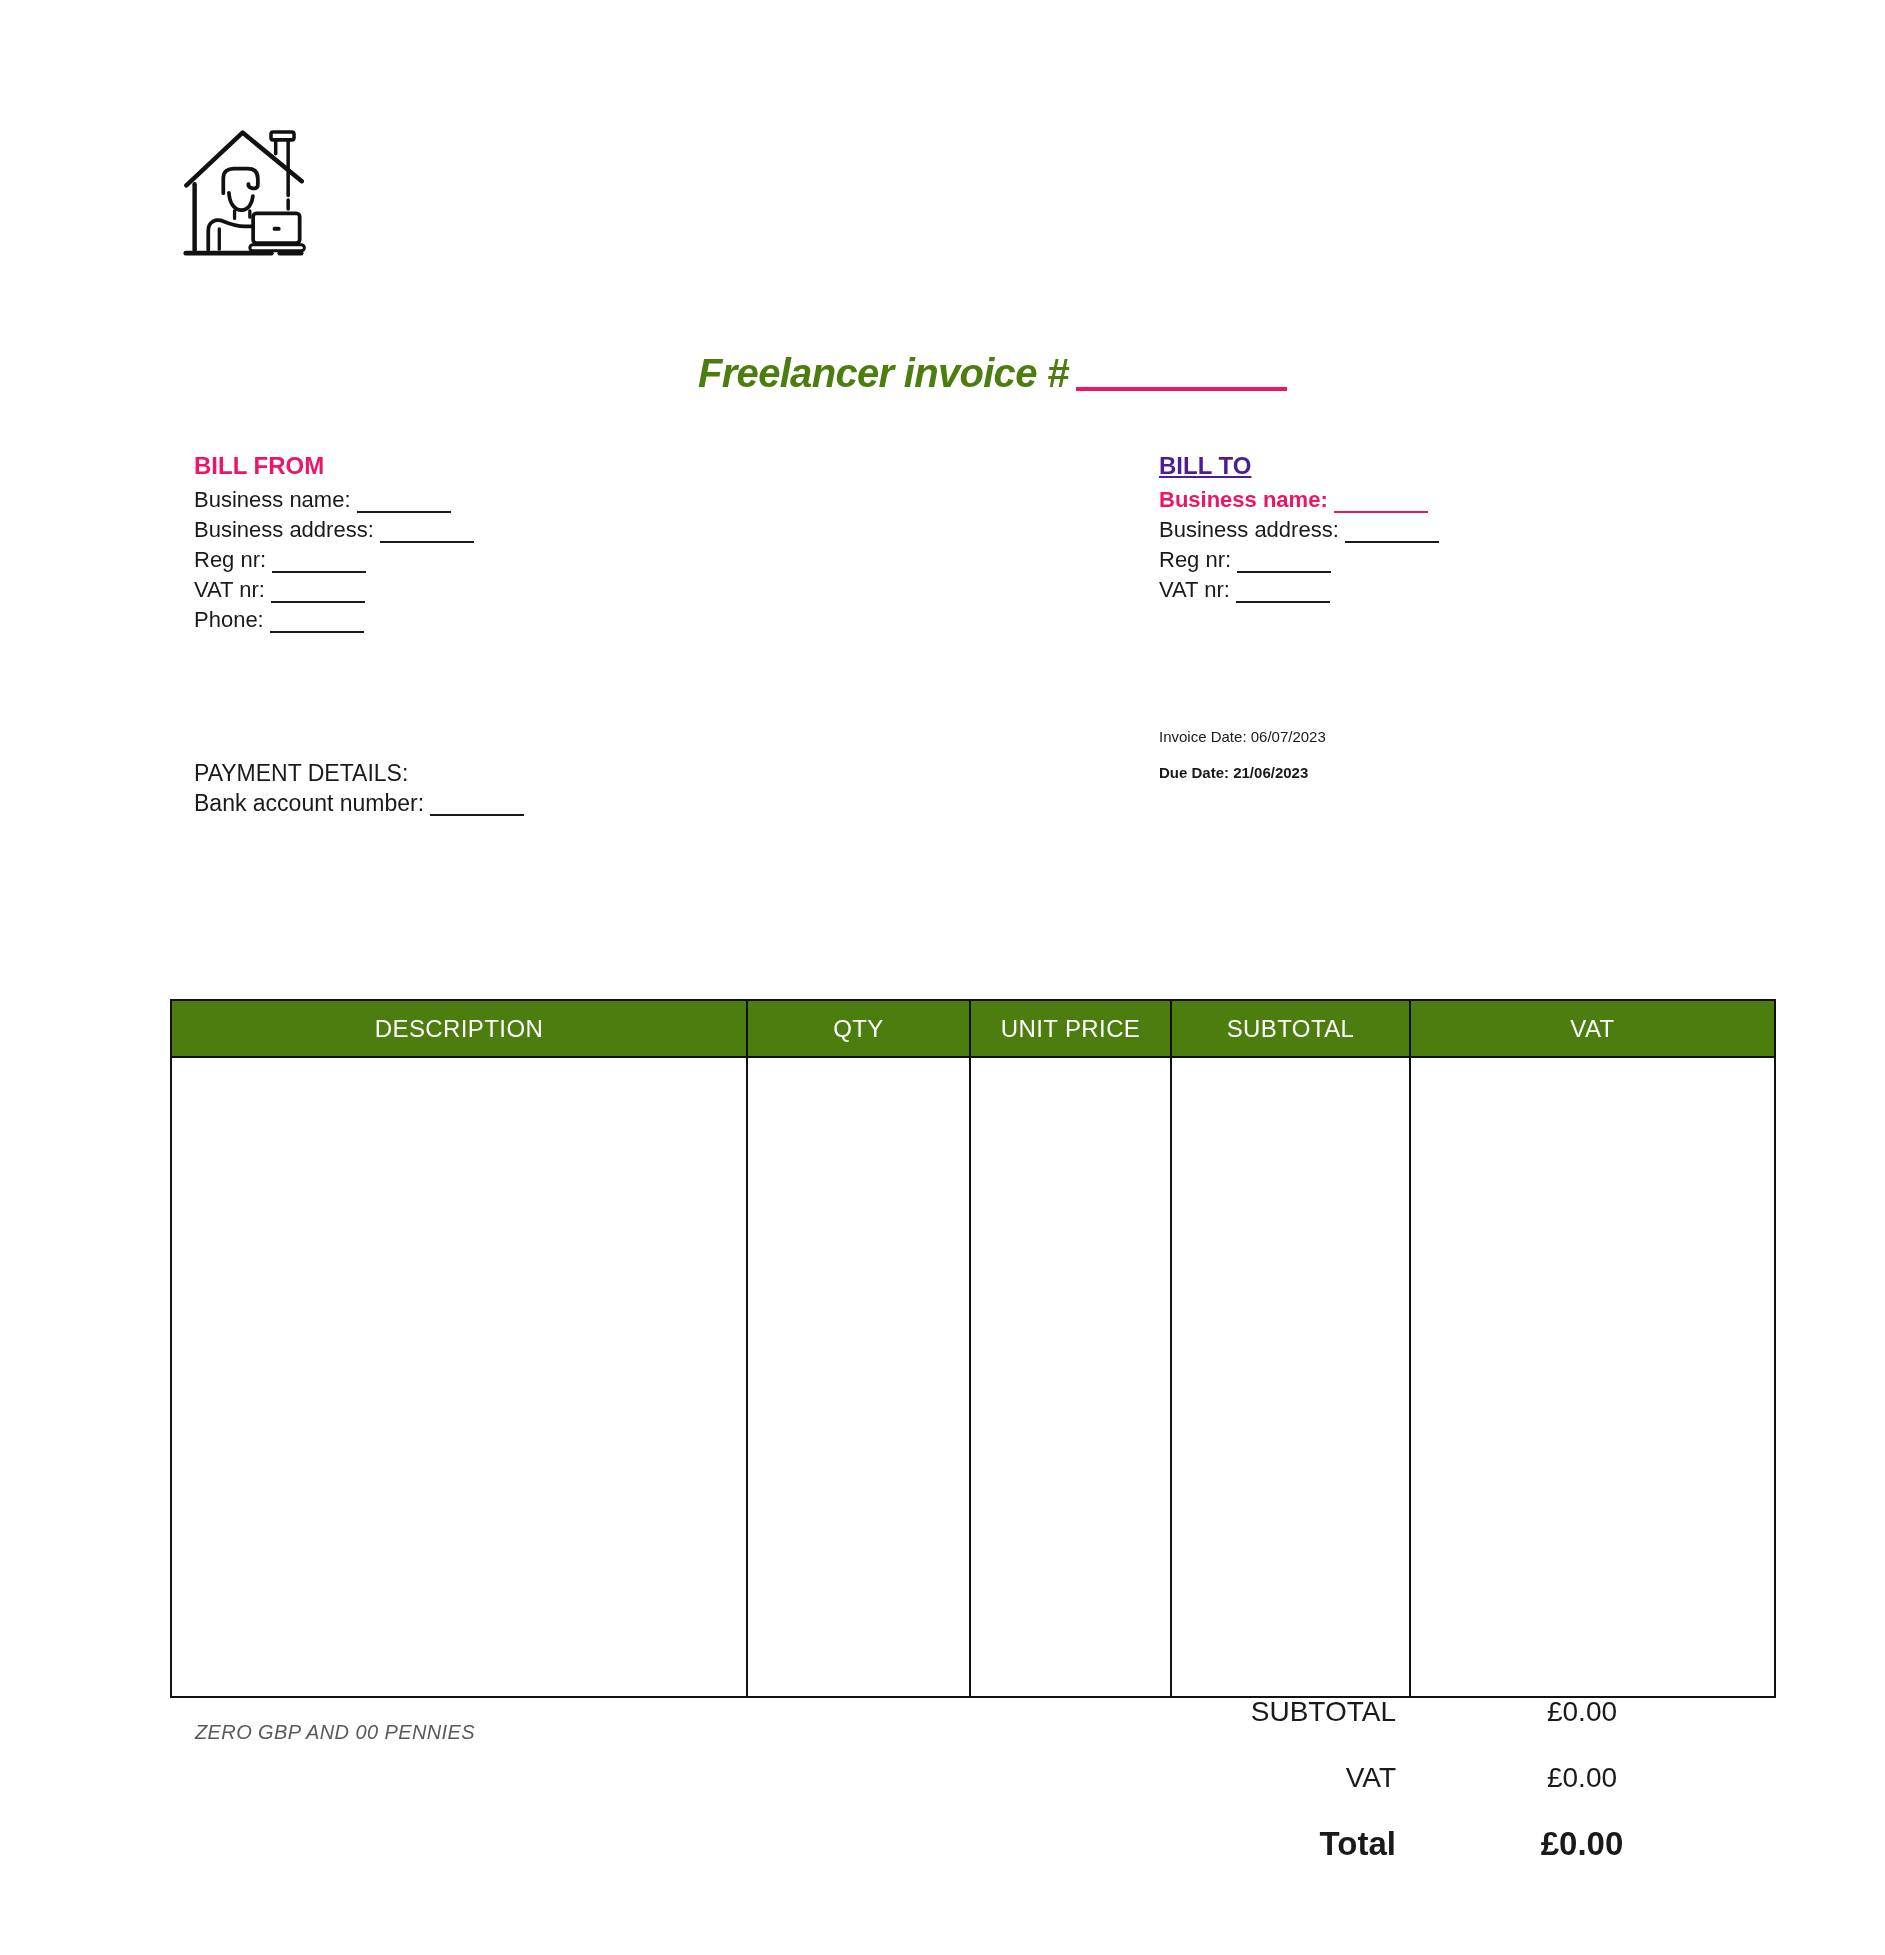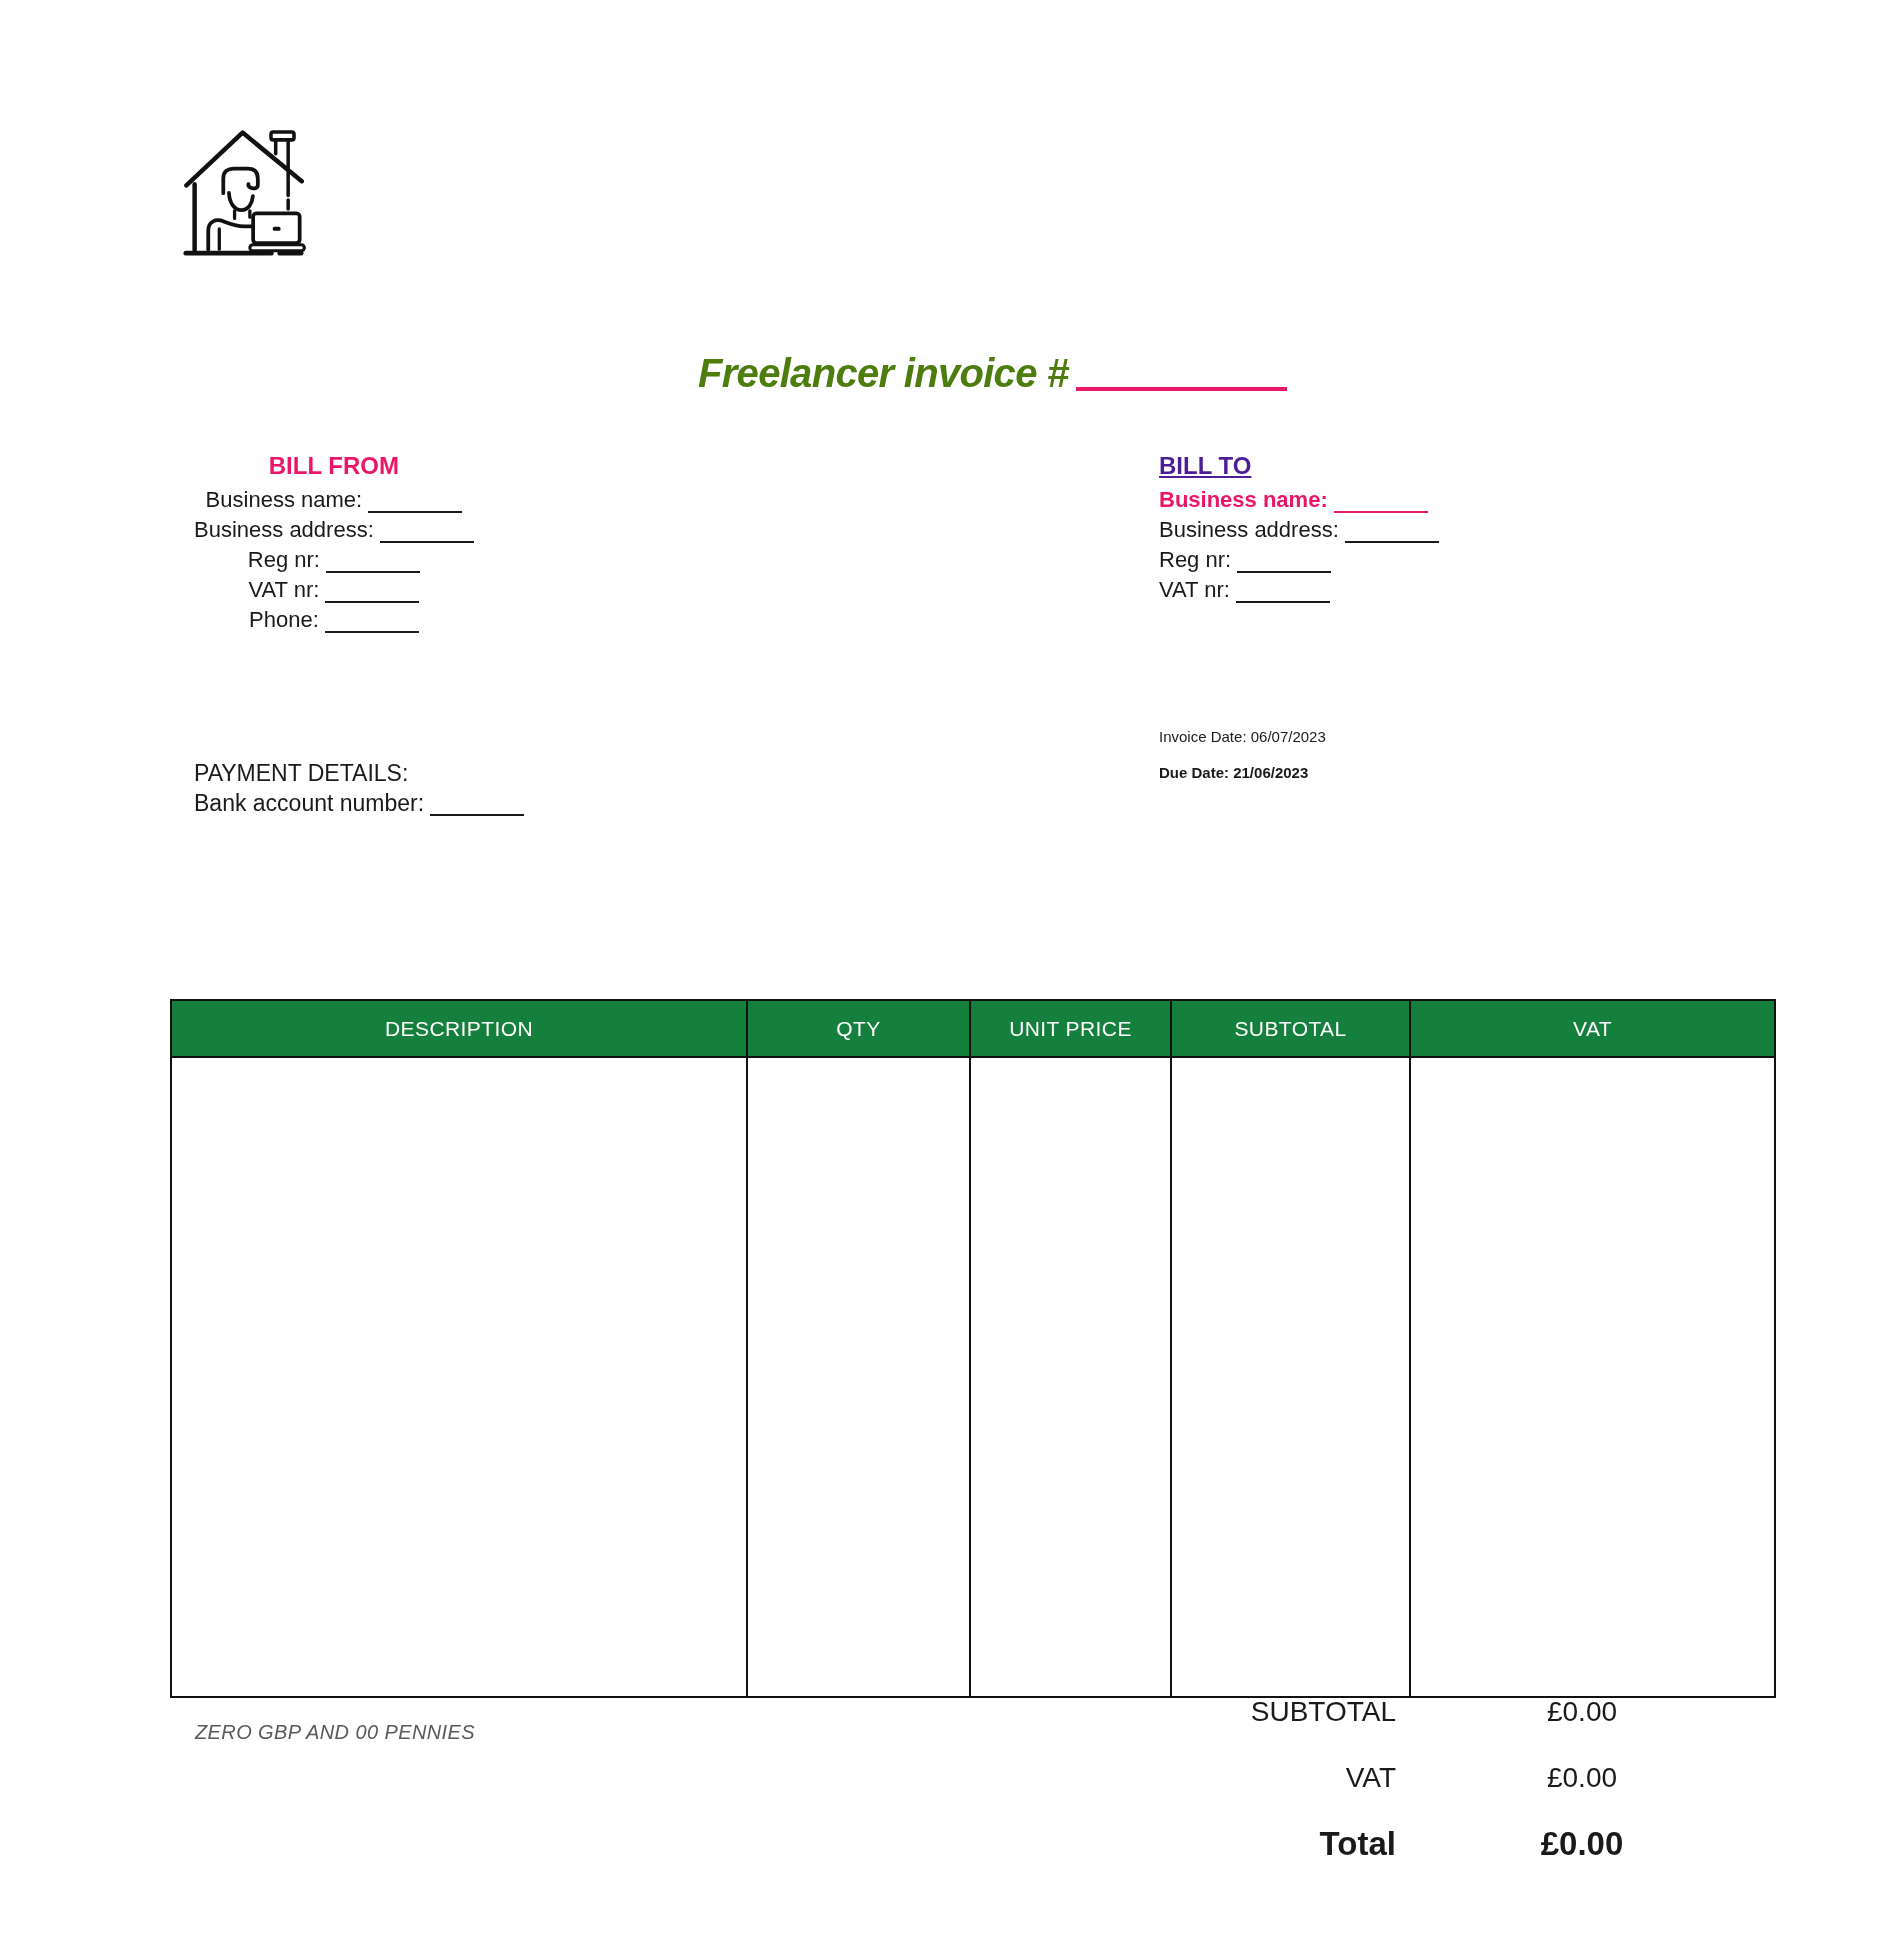--- a/index.html
+++ b/index.html
@@ -22,21 +22,21 @@
     color:#4d7c0f;white-space:nowrap;letter-spacing:-0.7px;
   }
   .title-blank{
     display:inline-block;width:211px;height:7.4px;
     border-bottom:4.4px solid #EA1667;margin-left:7.4px;
     vertical-align:-4.4px;
   }
   
   .block{position:absolute;font-size:22px;line-height:30px;}
   .block .heading{font-size:24px;font-weight:bold;line-height:30px;margin-bottom:4.4px;}
-  .bill-from{left:194px;top:451px;text-align:center;}
+  .bill-from{left:194px;top:451px;}
   .bill-from .heading{color:#EA1667;}
   .bill-to{left:1159px;top:451px;}
   .bill-to .heading{color:#4c1d95;text-decoration:underline;}
   .field{white-space:nowrap;}
   .blank{
     display:inline-block;width:94px;height:22px;
     border-bottom:2.2px solid #1a1a1a;
     margin-left:6px;vertical-align:-5.2px;
   }
   .field.pink{color:#EA1667;font-weight:bold;}
@@ -45,22 +45,22 @@
   .dates{position:absolute;left:1159px;top:719px;font-size:15px;line-height:36px;}
   .dates .due{font-weight:bold;}
   
   .payment{position:absolute;left:194px;top:758px;font-size:23px;line-height:30px;}
   
   .items{
     position:absolute;left:170px;top:999px;width:1604px;
     border-collapse:collapse;table-layout:fixed;
   }
   .items th{
-    background:#15803d;color:#ffffff;
-    font-size:21px;font-weight:normal;letter-spacing:0.4px;
+    background:#4d7c0f;color:#ffffff;
+    font-size:24px;font-weight:normal;letter-spacing:0.4px;
     height:53px;vertical-align:middle;
     border:2.2px solid #111111;
   }
   .items td{
     height:636px;background:#ffffff;
     border:2.2px solid #111111;
   }
   
   .summary{position:absolute;left:740px;top:1679px;width:1028px;}
   .summary-row{display:flex;height:66px;align-items:center;font-size:28px;}

